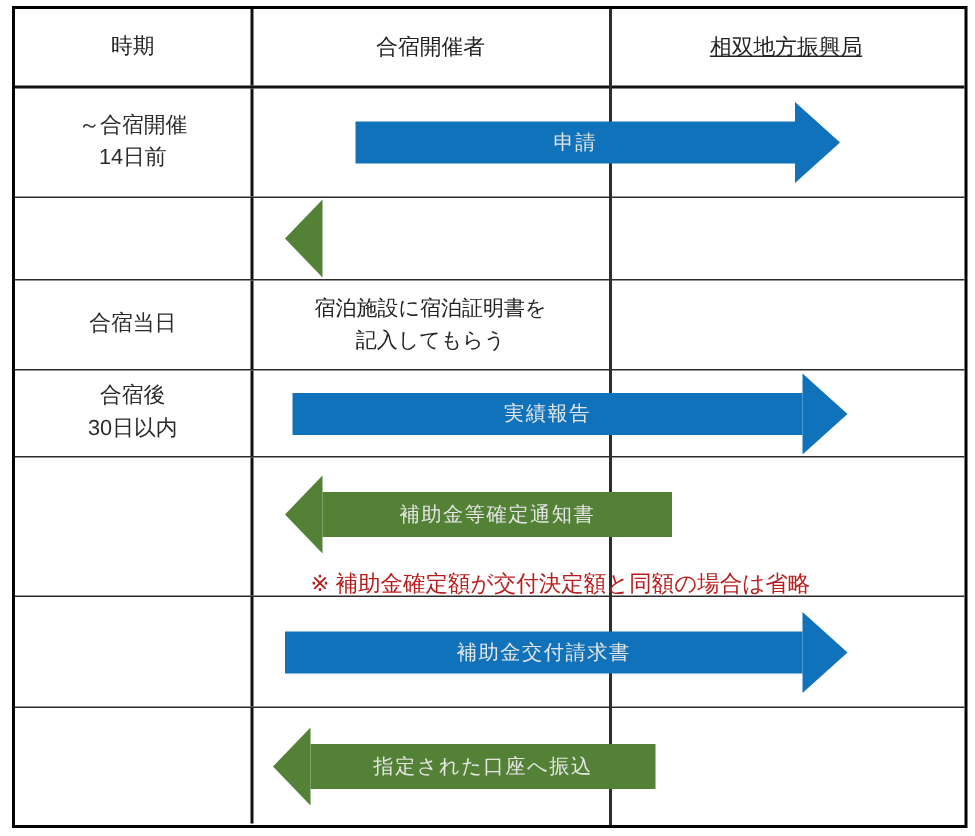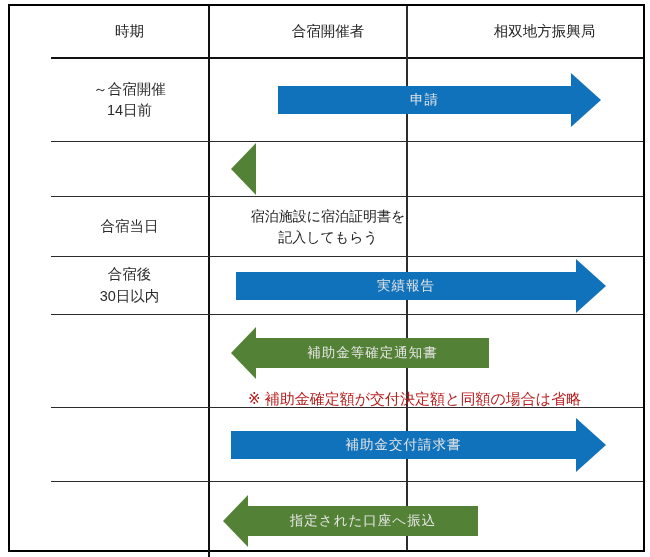--- a/index.html
+++ b/index.html
@@ -7,21 +7,20 @@
     width:650px; height:557px; background:#ffffff;
     font-family:"Liberation Sans","DejaVu Sans",sans-serif;
     position:relative; overflow:hidden;
   }
   .tbl {
     position:absolute; left:8px; top:4px;
     width:637px; height:548px;
     border:2.5px solid #000;
     box-sizing:border-box;
     background:#fff;
-    padding-left:41px;
   }
   .vline {
     position:absolute; top:0; bottom:0; left:396px;
     width:2px; background:#2d2d2d; z-index:1;
   }
   .row {
     display:flex; box-sizing:border-box; position:relative;
     border-bottom:1.5px solid #2b2b2b;
   }
   .row.header { border-bottom:2px solid #111; }
@@ -31,21 +30,21 @@
     display:flex; align-items:center; justify-content:center;
     text-align:center; white-space:pre-line;
     font-size:14.5px; color:#2a2a2a; line-height:1.45;
     flex-shrink:0;
   }
   .hc {
     display:flex; align-items:center; justify-content:center;
     font-size:14.5px; color:#222;
   }
   .c2f { width:236px; flex-shrink:0; }
-  .c3f { flex:1; }
+  .c3f { flex:1;text-decoration:underline; }
   .span {
     flex:1; position:relative;
     display:flex; align-items:center;
   }
   .span.colnote {
     flex-direction:column; align-items:stretch;
     justify-content:flex-start; padding-top:12px;
   }
   .celltext {
     display:flex; align-items:center; justify-content:center;
@@ -88,21 +87,21 @@
 
 <div class="tbl">
   <div class="vline"></div>
 
   <div class="row header" style="height:53px">
     <div class="c1 hc">時期</div>
     <div class="c2f hc">合宿開催者</div>
     <div class="c3f hc">相双地方振興局</div>
   </div>
 
-  <div class="row" style="height:83px">
+  <div class="row" style="height:73px">
     <div class="c1">～合宿開催
 14日前</div>
     <div class="span">
       <div class="arrow blue" style="margin-left:68px">
         <div class="abody b" style="width:293px">
           <span class="alabel">申請</span>
         </div>
         <div class="head-r"></div>
       </div>
     </div>

